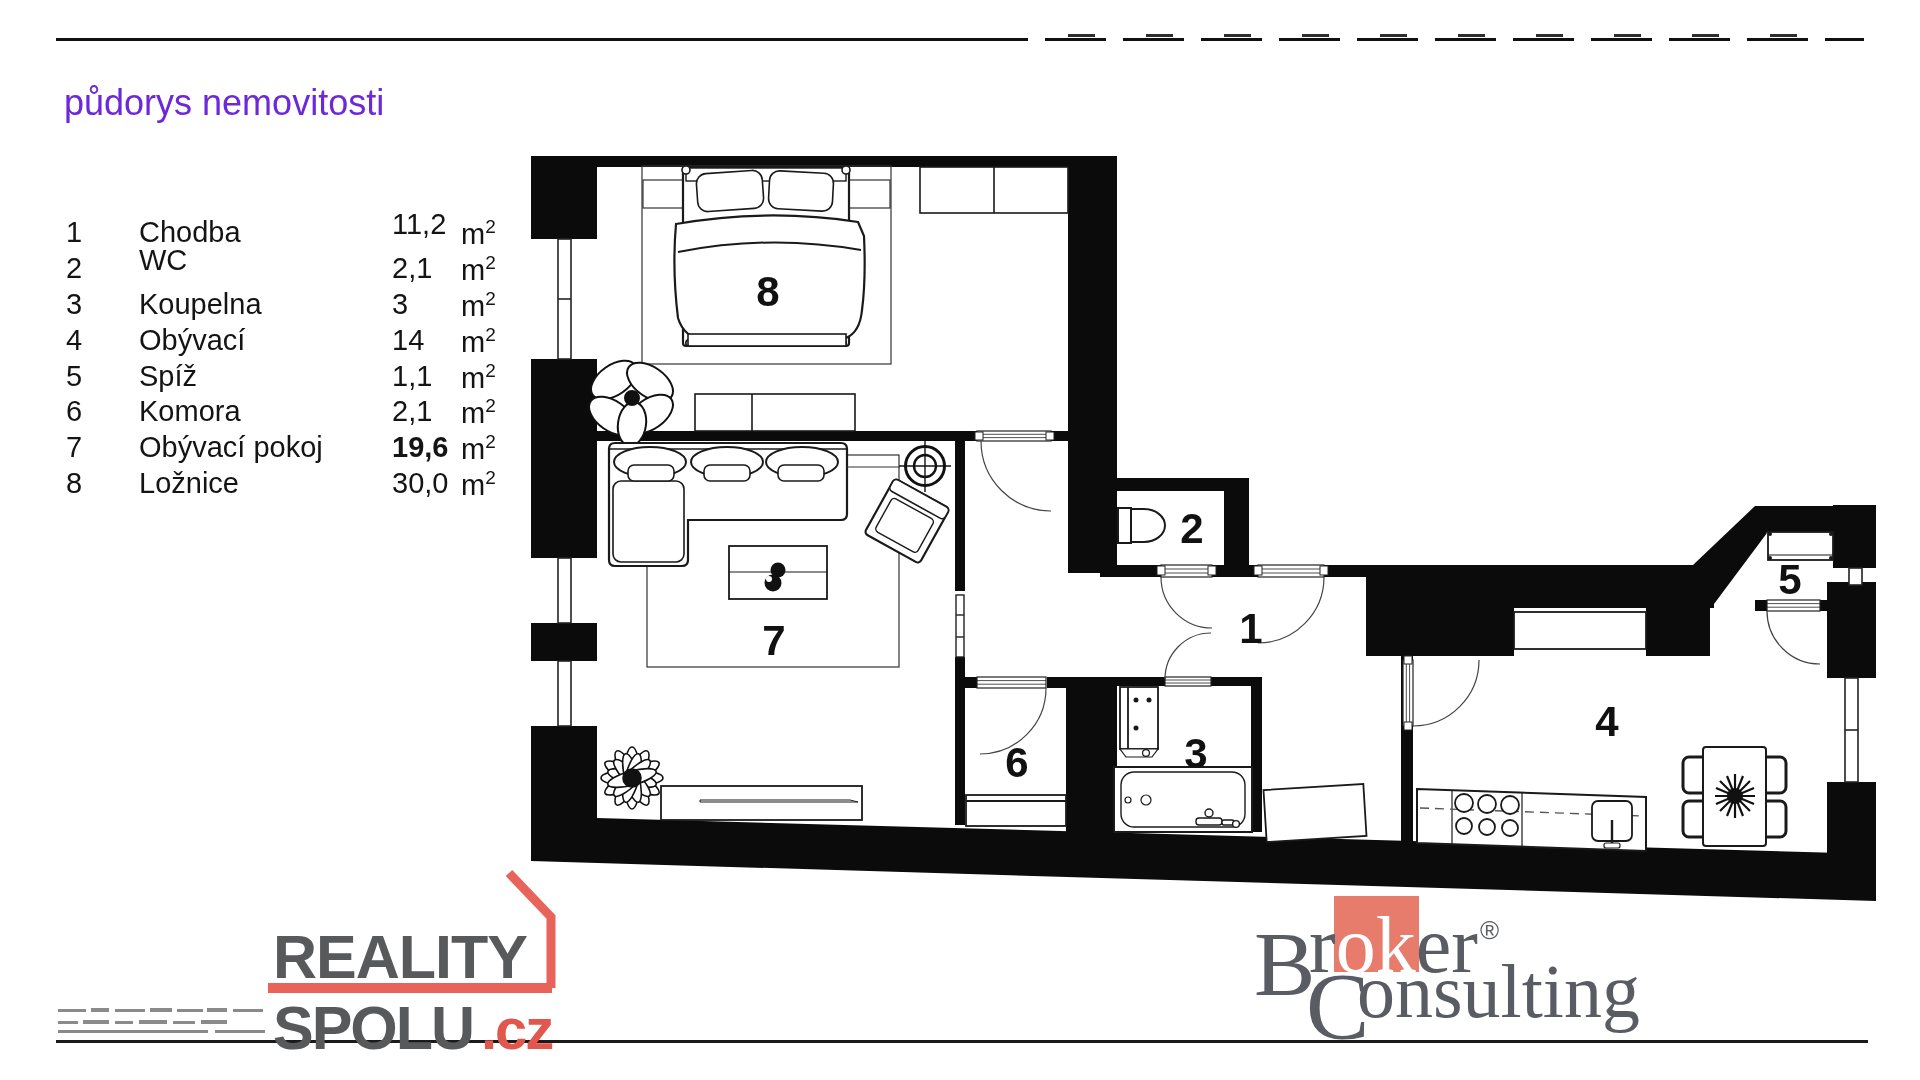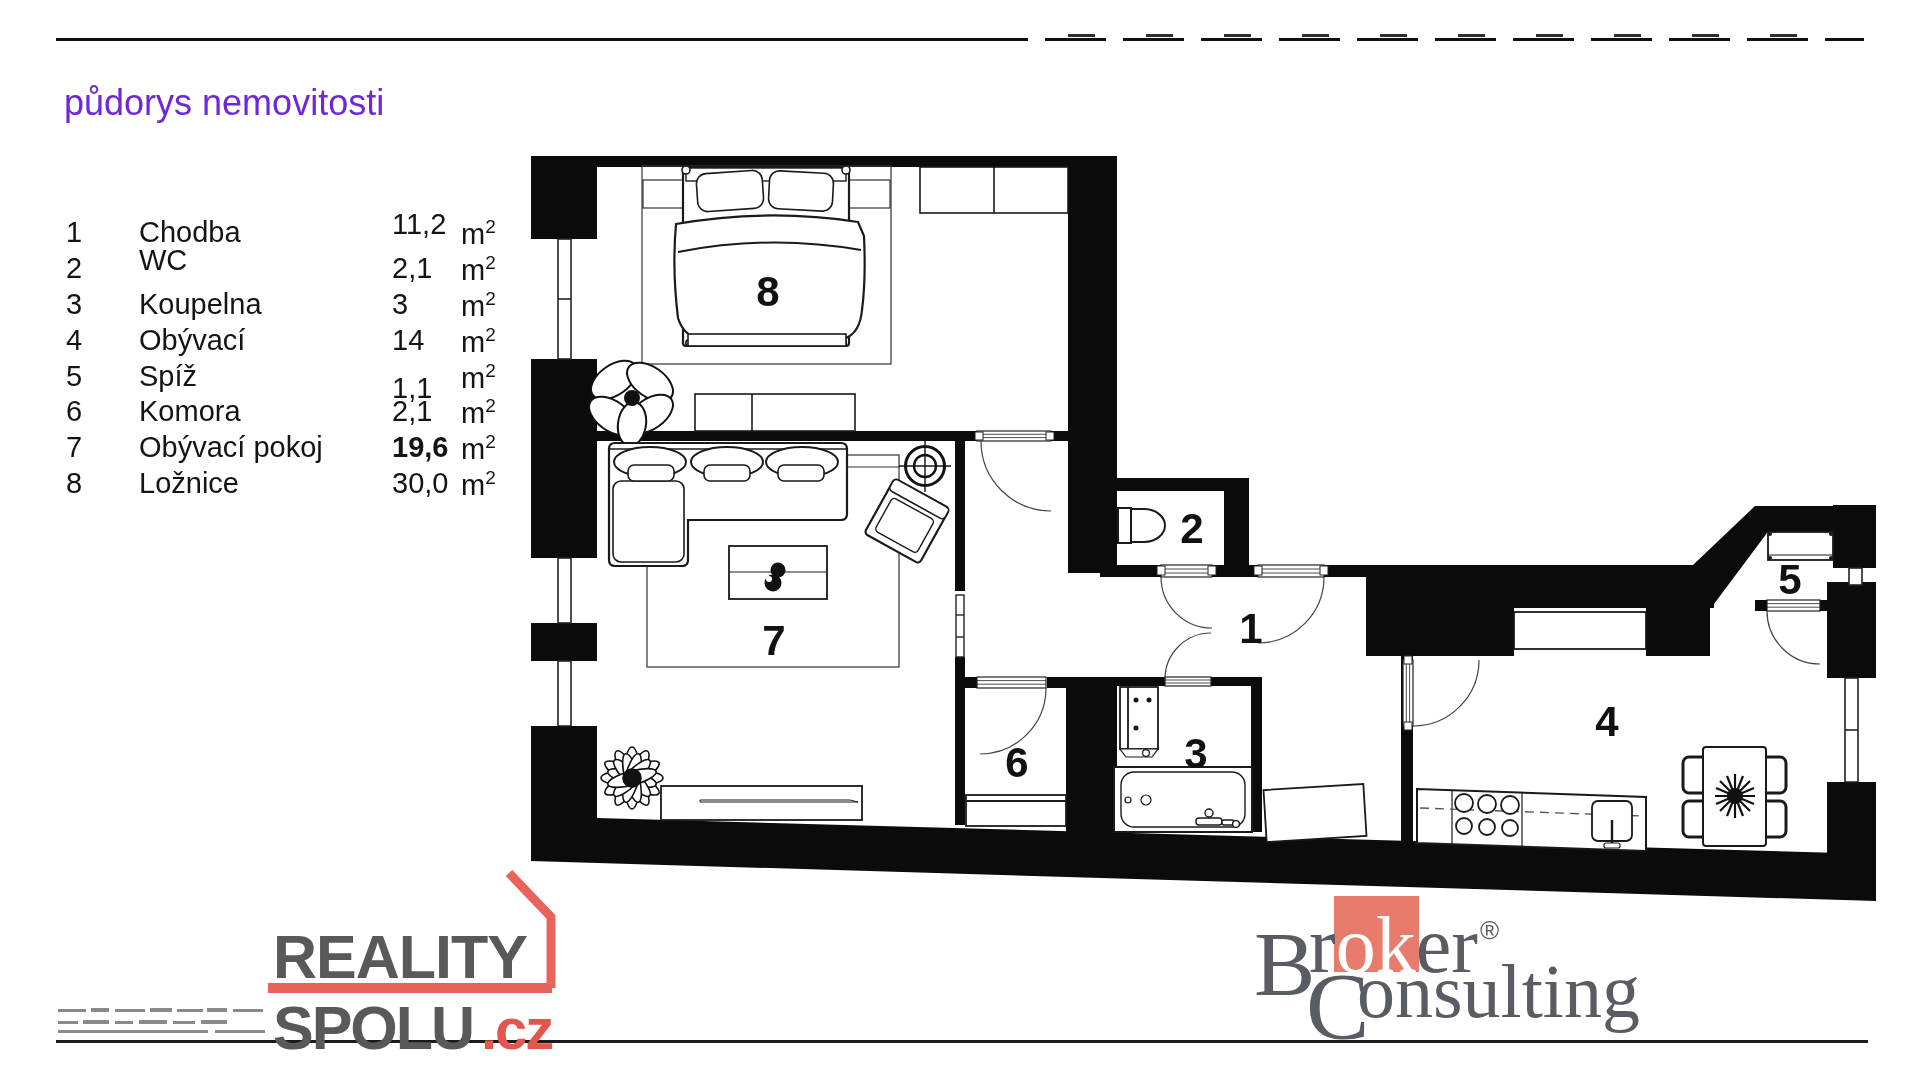--- a/index.html
+++ b/index.html
@@ -58,21 +58,21 @@
     <div class="abs" style="left:392px;top:288px;">3</div>
     <div class="abs" style="left:461px;top:288px;">m<sup style="font-size:19px;">2</sup></div>
 
   <div class="abs" style="left:66px;top:324px;">4</div>
     <div class="abs" style="left:139px;top:324px;">Obývací</div>
     <div class="abs" style="left:392px;top:324px;">14</div>
     <div class="abs" style="left:461px;top:324px;">m<sup style="font-size:19px;">2</sup></div>
 
   <div class="abs" style="left:66px;top:360px;">5</div>
     <div class="abs" style="left:139px;top:360px;">Spíž</div>
-    <div class="abs" style="left:392px;top:360px;margin-top:12px;">1,1</div>
+    <div class="abs" style="left:392px;top:360px;">1,1</div>
     <div class="abs" style="left:461px;top:360px;">m<sup style="font-size:19px;">2</sup></div>
 
   <div class="abs" style="left:66px;top:395px;">6</div>
     <div class="abs" style="left:139px;top:395px;">Komora</div>
     <div class="abs" style="left:392px;top:395px;">2,1</div>
     <div class="abs" style="left:461px;top:395px;">m<sup style="font-size:19px;">2</sup></div>
 
   <div class="abs" style="left:66px;top:431px;">7</div>
     <div class="abs" style="left:139px;top:431px;">Obývací pokoj</div>
     <div class="abs" style="left:392px;top:431px;font-weight:bold;">19,6</div>

